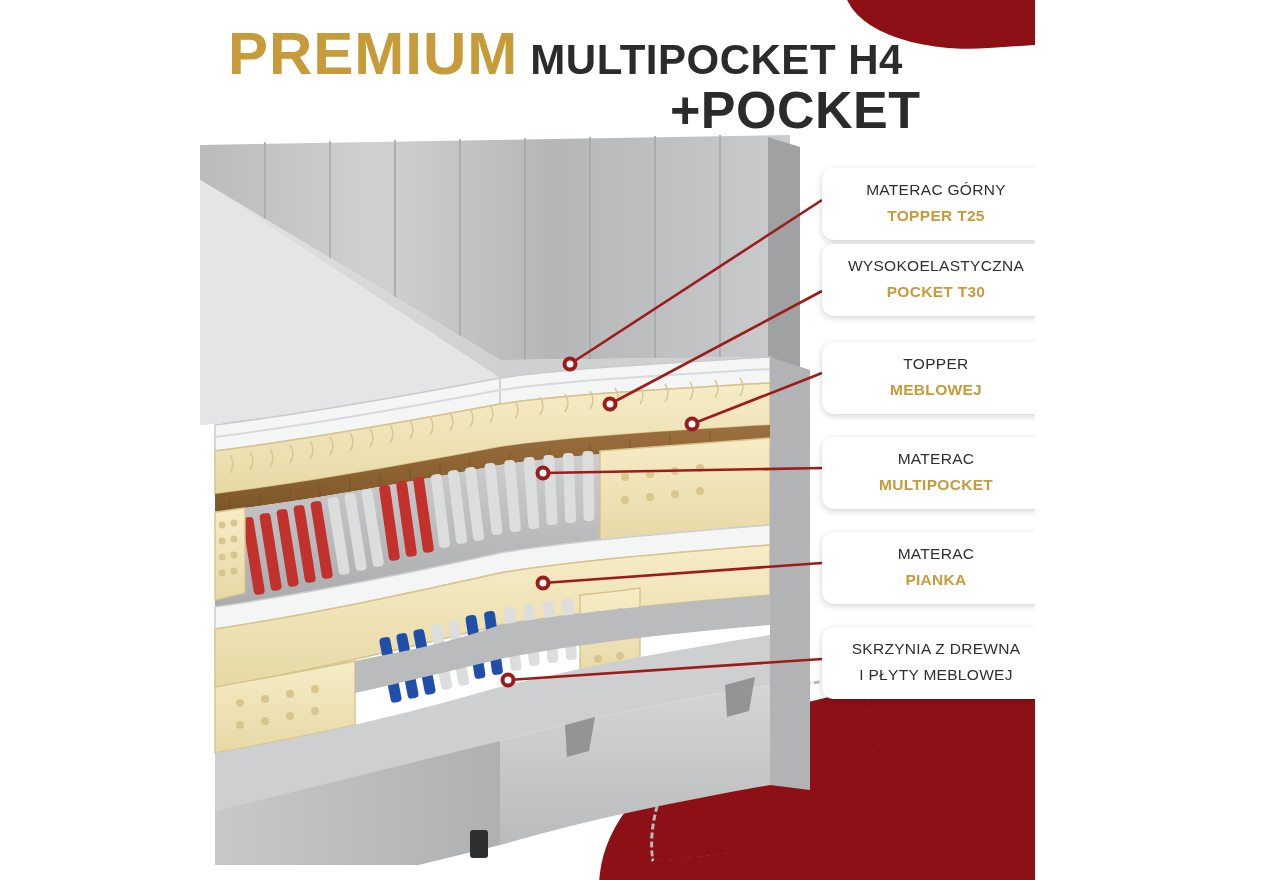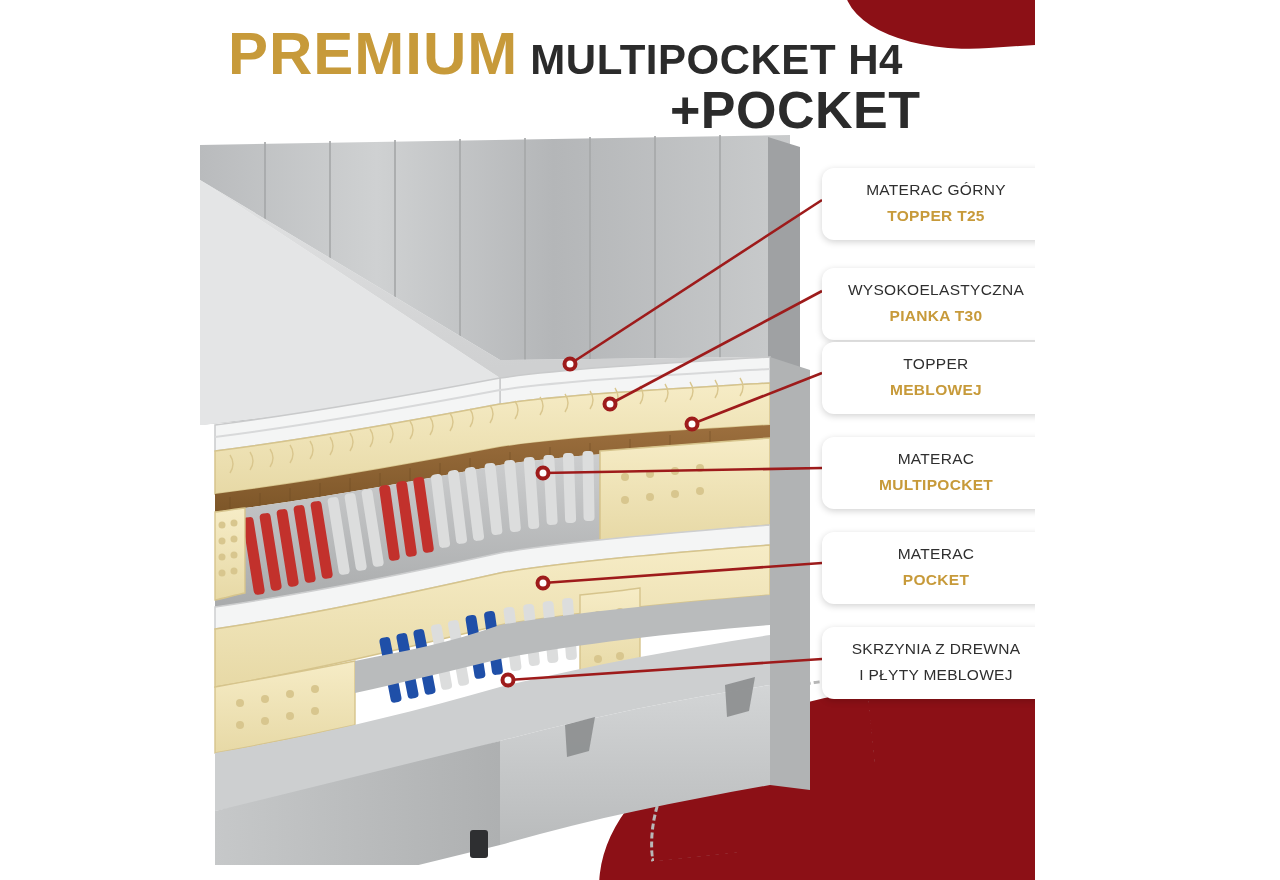--- a/index.html
+++ b/index.html
@@ -428,38 +428,38 @@
     </g>
   </svg>
 
   <div class="callouts">
 
     <div class="callout" style="top:8px;">
       <span class="l1">MATERAC GÓRNY</span>
       <span class="l2">TOPPER T25</span>
     </div>
 
-    <div class="callout" style="top:108px;">
+    <div class="callout" style="top:84px;">
       <span class="l1">WYSOKOELASTYCZNA</span>
-      <span class="l2">PIANKA T30</span>
+      <span class="l2">POCKET T30</span>
     </div>
 
     <div class="callout" style="top:182px;">
       <span class="l1">TOPPER</span>
       <span class="l2">MEBLOWEJ</span>
     </div>
 
     <div class="callout" style="top:277px;">
       <span class="l1">MATERAC</span>
       <span class="l2">MULTIPOCKET</span>
     </div>
 
     <div class="callout" style="top:372px;">
       <span class="l1">MATERAC</span>
-      <span class="l2">POCKET</span>
+      <span class="l2">PIANKA</span>
     </div>
 
     <div class="callout plain" style="top:467px;">
       <span class="l1">SKRZYNIA Z DREWNA</span>
       <span class="l2">I PŁYTY MEBLOWEJ</span>
     </div>
 
   </div>
 
 </div>

